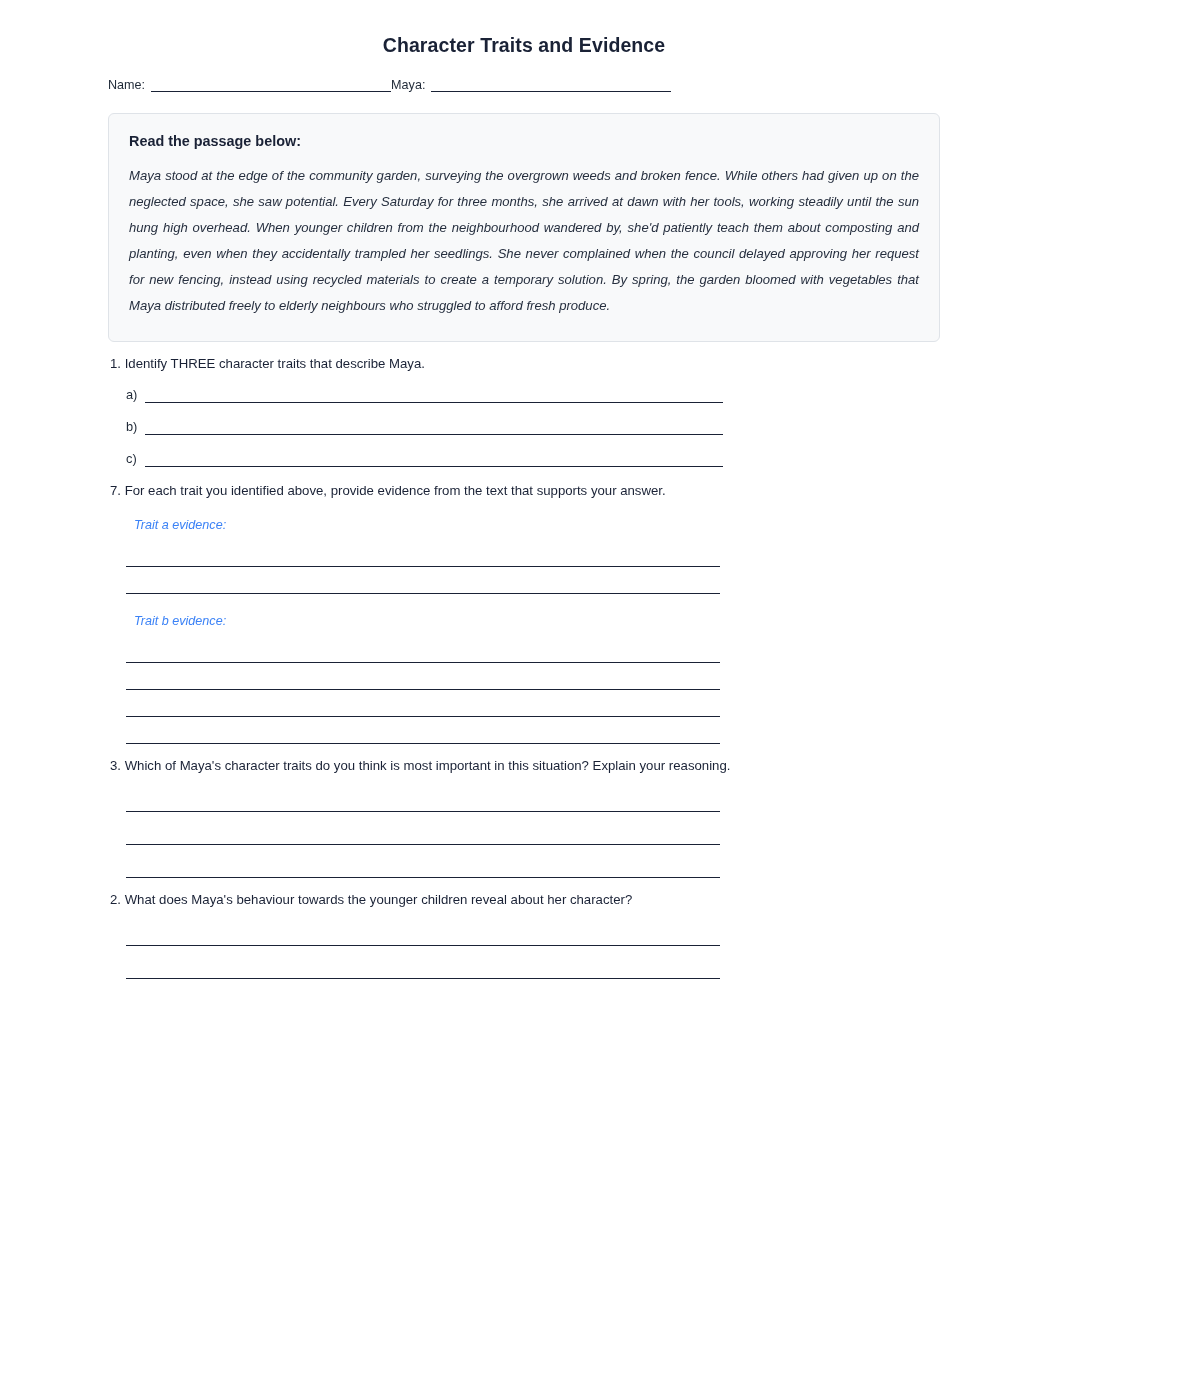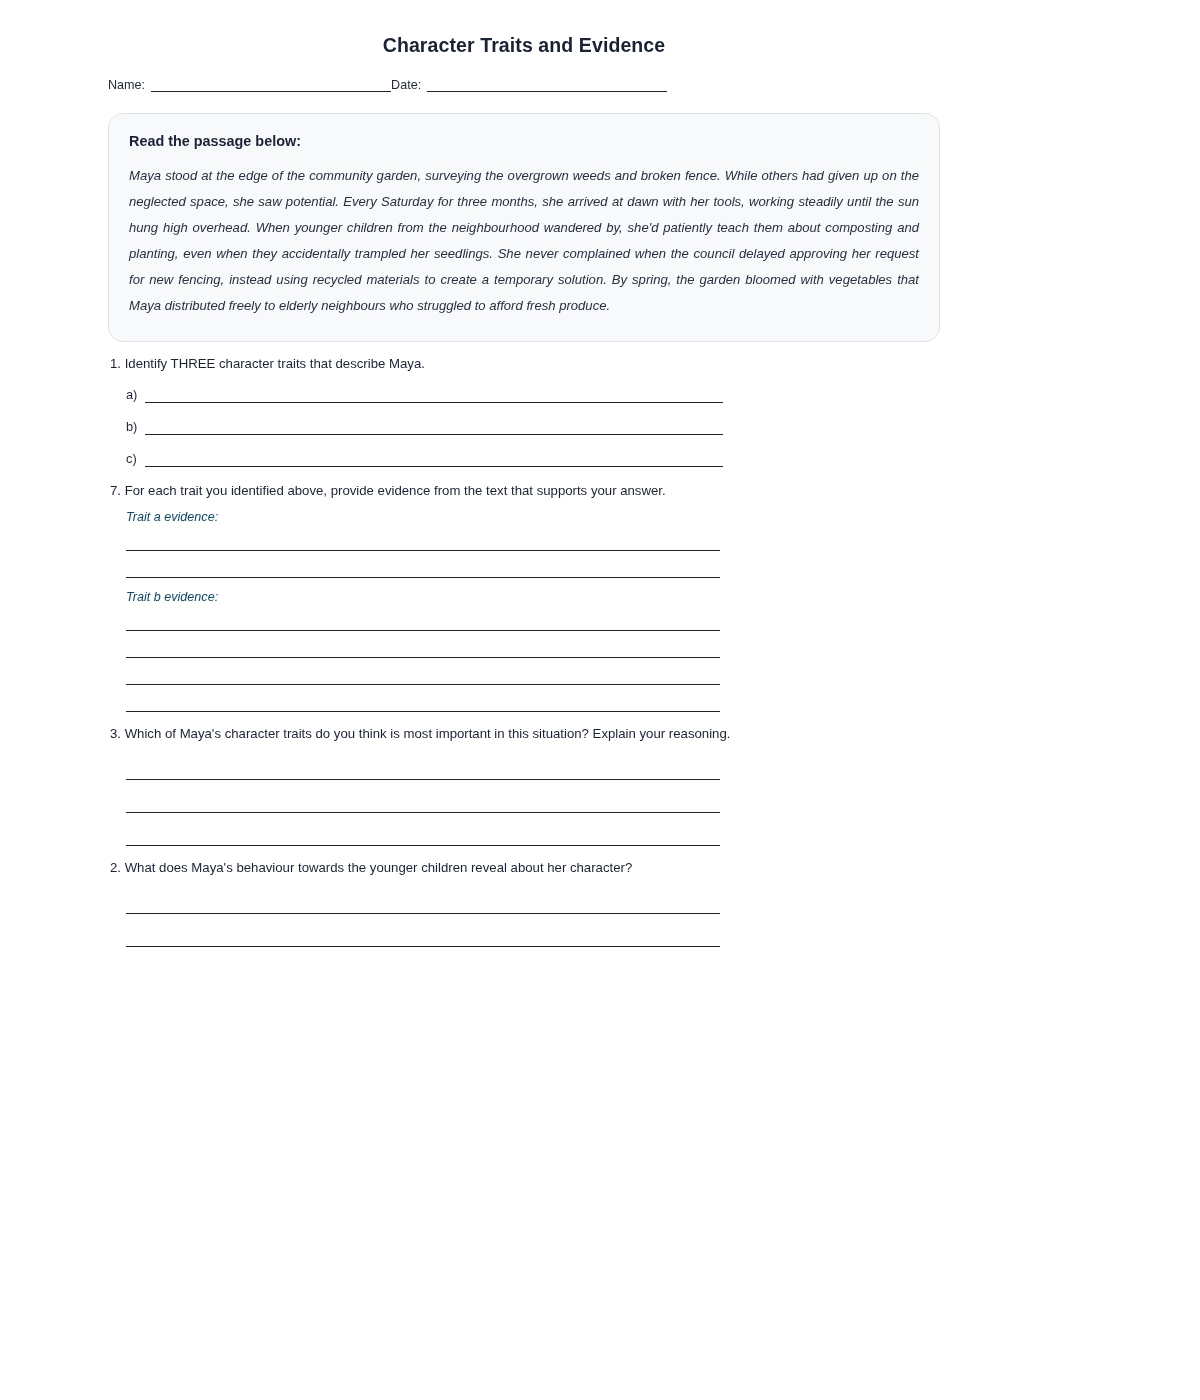--- a/index.html
+++ b/index.html
@@ -58,21 +58,21 @@
   }
   .meta-field.name .meta-rule { width: 240px; }
   .meta-field.date .meta-rule { width: 240px; }
 
   
   .passage-box {
     width: 832px;
     margin: 21px auto 0 auto;
     background: #f8f9fa;
     border: 1px solid #dfe3e8;
-    border-radius: 15px;
+    border-radius: 6px;
     box-sizing: border-box;
     padding: 19px 20px 22px 20px;
   }
   .passage-heading {
     font-size: 14.4px;
     font-weight: bold;
     color: #1a2236;
     margin: 0 0 14px 0;
   }
   .passage-body {
@@ -122,22 +122,22 @@
     width: 578px;
     height: 14px;
     flex: none;
   }
 
   
   .evidence-group { padding-left: 18px; }
   .evidence-label {
     font-style: italic;
     font-size: 12.6px;
-    color: #0c4a6e;
-    margin: 0;
+    color: #3b82f6;
+    margin: 8px;
     padding-top: 12px;
   }
   .answer-rule {
     border-bottom: 1.3px solid #1a2236;
     width: 594px;
     height: 26px;
   }
   .answer-rule.first { height: 26px; }
 
   
@@ -162,21 +162,21 @@
 <div class="page">
 
   <h1 class="worksheet-title">Character Traits and Evidence</h1>
 
   <div class="meta-row">
     <div class="meta-field name">
       <span class="meta-label">Name:</span>
       <span class="meta-rule"></span>
     </div>
     <div class="meta-field date">
-      <span class="meta-label">Date:</span>
+      <span class="meta-label">Maya:</span>
       <span class="meta-rule"></span>
     </div>
   </div>
 
   <div class="passage-box">
     <p class="passage-heading">Read the passage below:</p>
     <p class="passage-body">Maya stood at the edge of the community garden, surveying the overgrown weeds and broken fence. While others had given up on the neglected space, she saw potential. Every Saturday for three months, she arrived at dawn with her tools, working steadily until the sun hung high overhead. When younger children from the neighbourhood wandered by, she'd patiently teach them about composting and planting, even when they accidentally trampled her seedlings. She never complained when the council delayed approving her request for new fencing, instead using recycled materials to create a temporary solution. By spring, the garden bloomed with vegetables that Maya distributed freely to elderly neighbours who struggled to afford fresh produce.</p>
   </div>
 
   <div class="questions">

